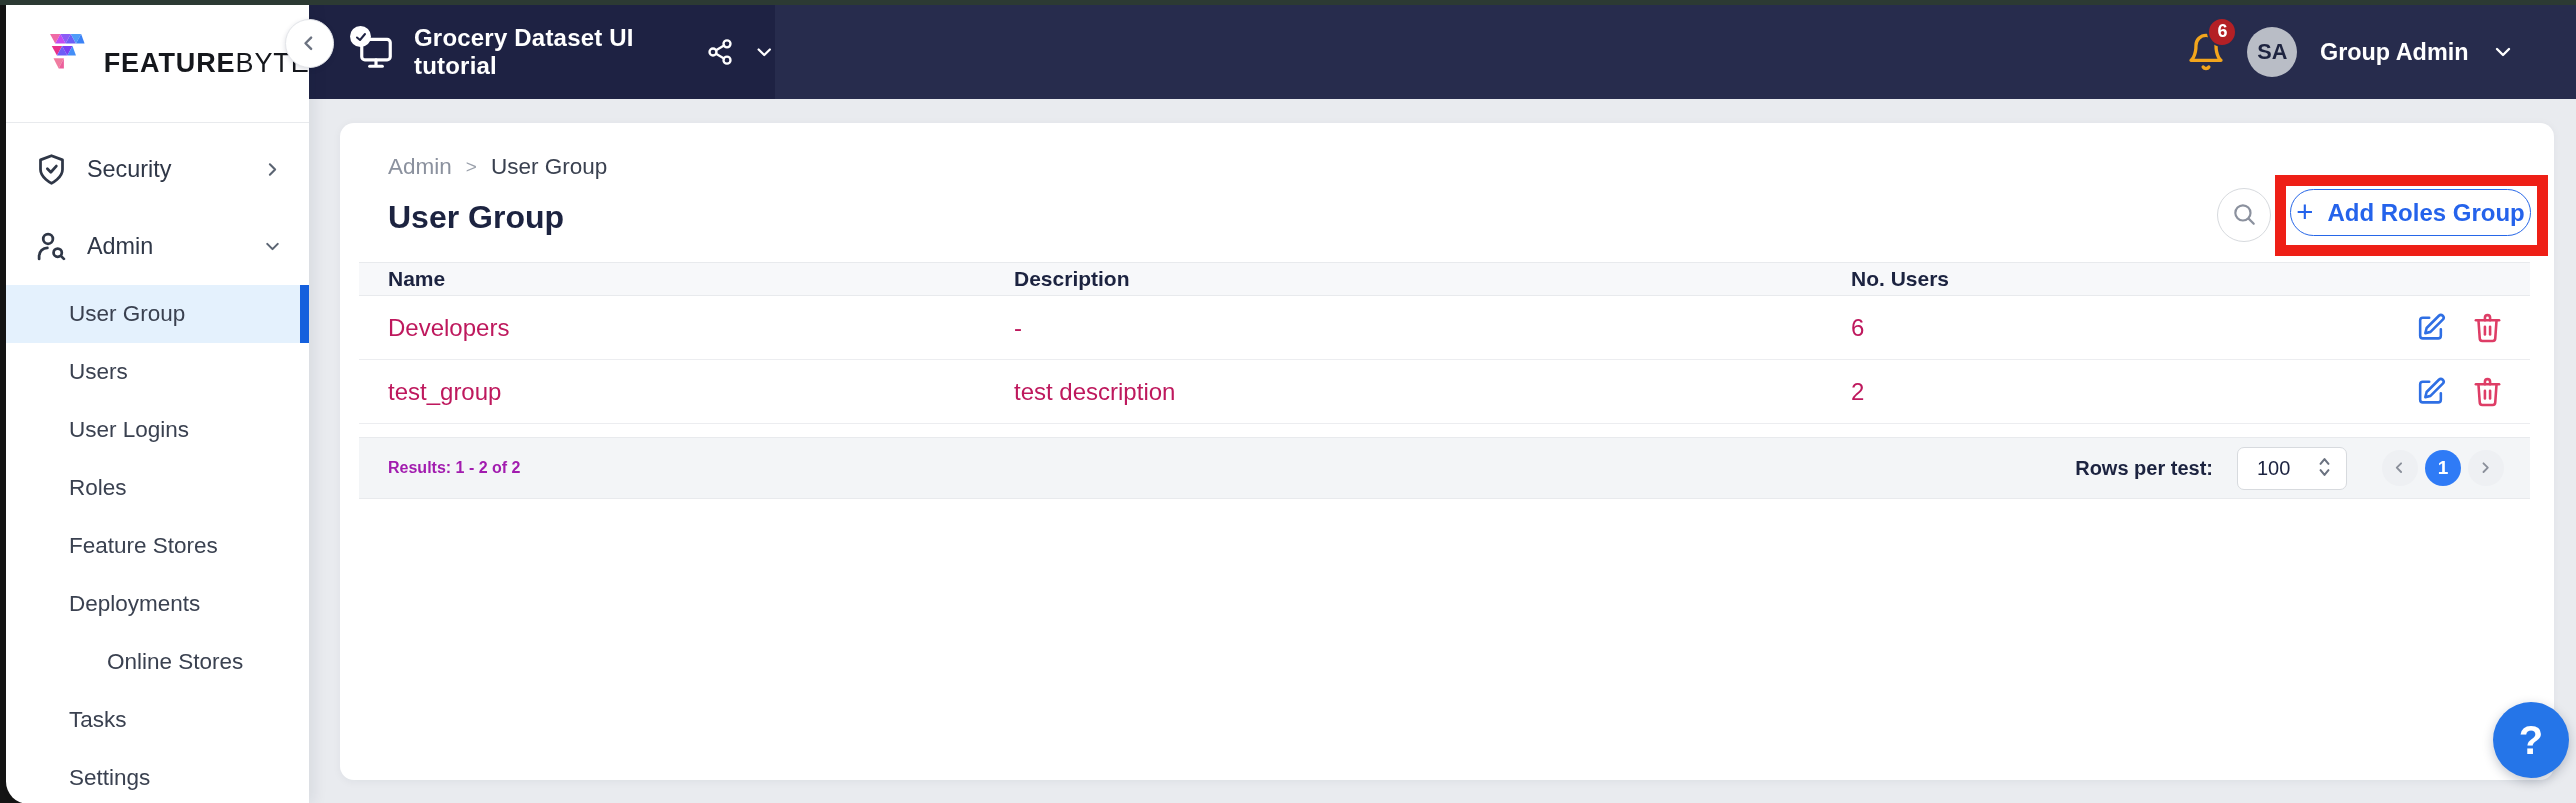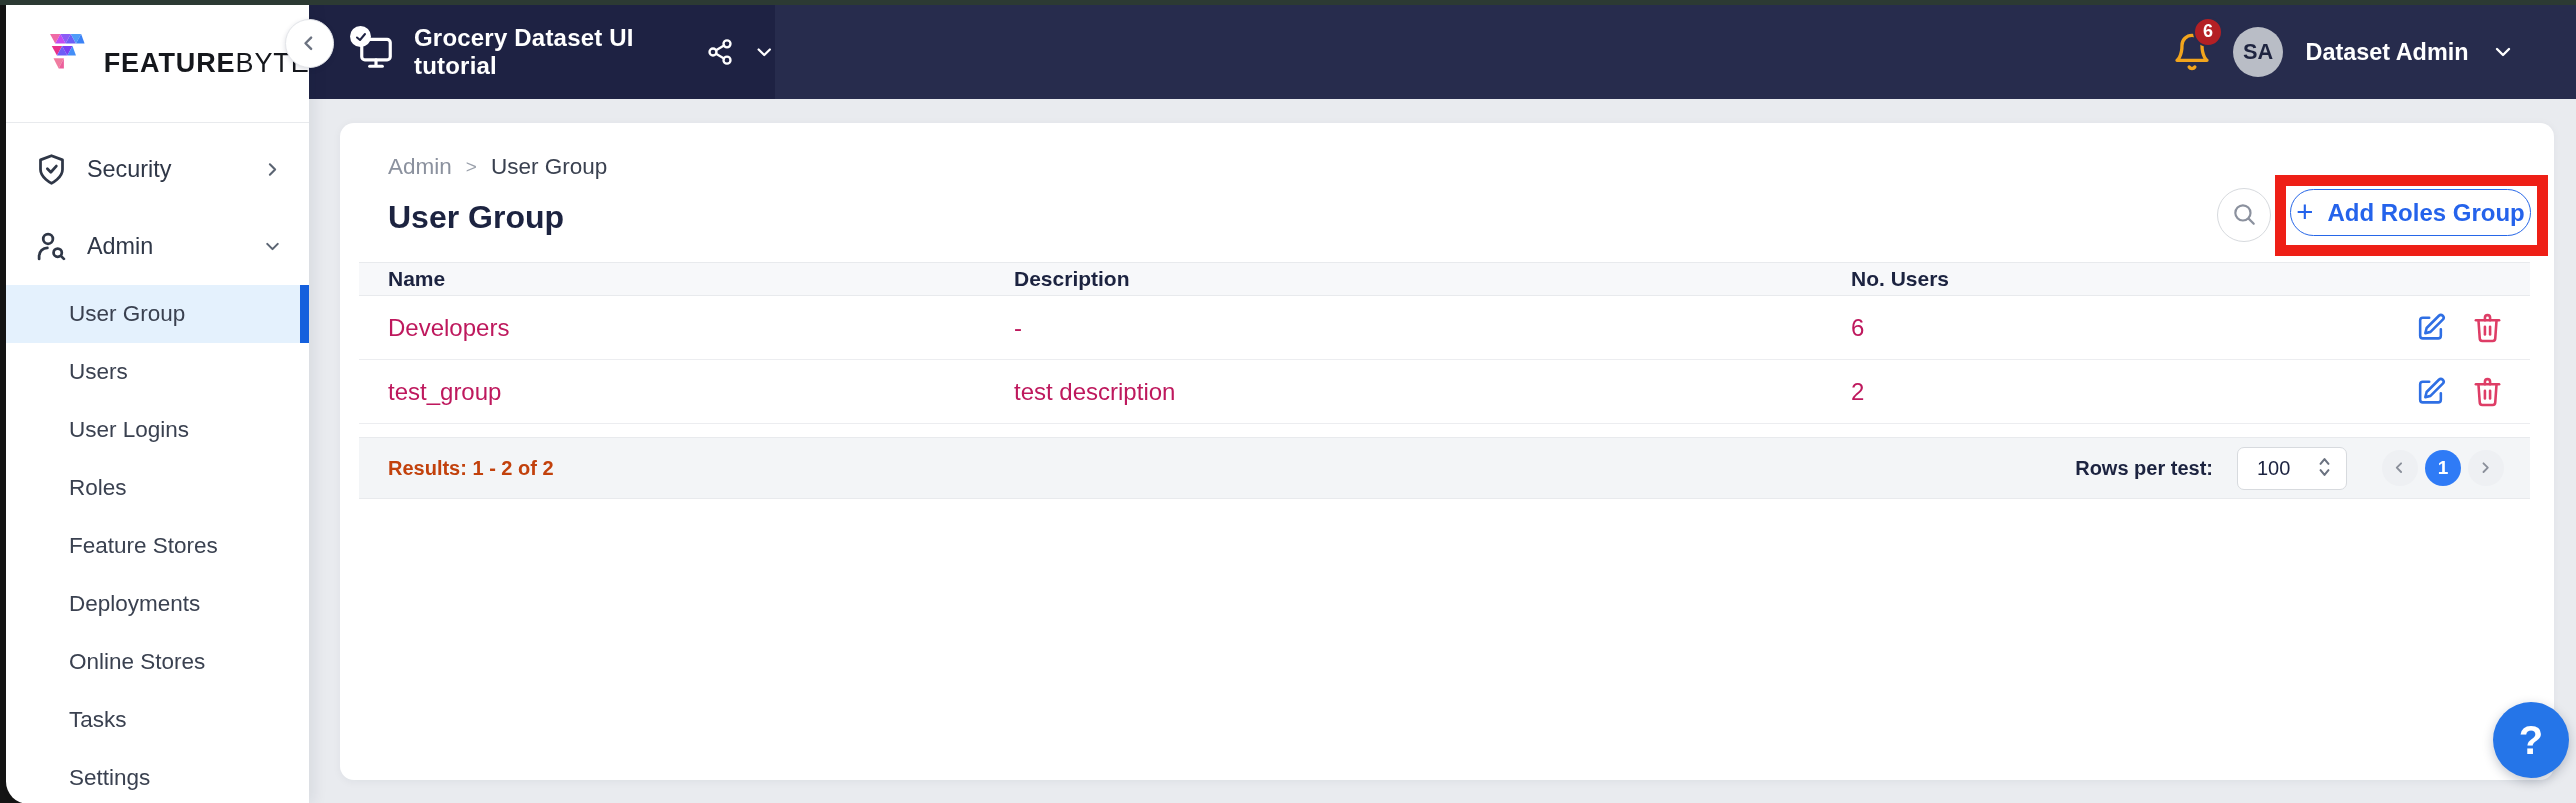--- a/index.html
+++ b/index.html
@@ -74,21 +74,21 @@
   .tbl-row { position:relative; height:64px; border-bottom:0.9px solid #ecedf0; background:#fff; }
   .cell { position:absolute; top:50%; transform:translateY(-50%); font-size:24px; color:#be185d; }
   .col-name { left:29px; }
   .col-desc { left:655px; }
   .col-users { left:1492px; }
   .row-actions { position:absolute; right:26px; top:50%; transform:translateY(-50%); display:flex; gap:24px; }
   .icon-btn { width:33px; height:33px; display:flex; align-items:center; justify-content:center; cursor:pointer; background:none; border:none; }
 
   .tbl-footer { position:relative; margin-top:13px; height:62px; background:#f3f5f7; border-top:0.9px solid #e8eaed; border-bottom:0.9px solid #e8eaed;
                 display:flex; align-items:center; justify-content:space-between; padding:0 26px 0 29px; }
-  .results-text { font-size:20px; font-weight:700; color:#c2410c; }
+  .results-text { font-size:16px; font-weight:700; color:#a21caf; }
   .footer-right { display:flex; align-items:center; }
   .rpp-label { font-size:20px; font-weight:700; color:#1c2340; }
   .rpp-select { margin-left:24px; width:110px; height:43px; background:#fff; border:0.9px solid #d7dade; border-radius:7px;
                 display:flex; align-items:center; justify-content:space-between; padding:0 12px 0 19px; cursor:pointer; }
   .rpp-value { font-size:20px; color:#1c2340; }
   .pager { display:flex; align-items:center; gap:7px; margin-left:35px; }
   .pg-circle { width:36px; height:36px; border-radius:50%; display:flex; align-items:center; justify-content:center; cursor:pointer; border:none; }
   .pg-nav { background:#eef0f3; }
   .pg-current { background:#2f7bf6; color:#fff; font-size:19px; font-weight:700; }
 
@@ -139,21 +139,21 @@
 
     <div class="nav-right">
       <span class="bell-wrap">
         <svg width="40" height="40" viewBox="0 0 24 24" fill="none" stroke="#f2a51d" stroke-width="2" stroke-linecap="round" stroke-linejoin="round">
           <path d="M18 8a6 6 0 0 0-12 0c0 7-3 9-3 9h18s-3-2-3-9"></path>
           <path d="M13.7 21a2 2 0 0 1-3.4 0"></path>
         </svg>
         <span class="bell-badge">6</span>
       </span>
       <span class="avatar">SA</span>
-      <span class="account-name">Dataset Admin</span>
+      <span class="account-name">Group Admin</span>
       <span class="account-caret">
         <svg width="24" height="24" viewBox="0 0 24 24" fill="none" stroke="#ffffff" stroke-width="2.4" stroke-linecap="round" stroke-linejoin="round">
           <polyline points="6,9 12,15 18,9"></polyline>
         </svg>
       </span>
     </div>
   </div>
 
   <div class="sidebar">
     <div class="logo-panel">
@@ -219,21 +219,21 @@
       </div>
     <div class="side-item" style="top:454px;">
         <span class="item-label">Roles</span>
       </div>
     <div class="side-item" style="top:512px;">
         <span class="item-label">Feature Stores</span>
       </div>
     <div class="side-item" style="top:570px;">
         <span class="item-label">Deployments</span>
       </div>
-    <div class="side-item" style="top:628px;">
+    <div class="side-item" style="top:628px;padding-left:38px;">
         <span class="item-label">Online Stores</span>
       </div>
     <div class="side-item" style="top:686px;">
         <span class="item-label">Tasks</span>
       </div>
     <div class="side-item" style="top:744px;">
         <span class="item-label">Settings</span>
       </div>
   </div>
 

